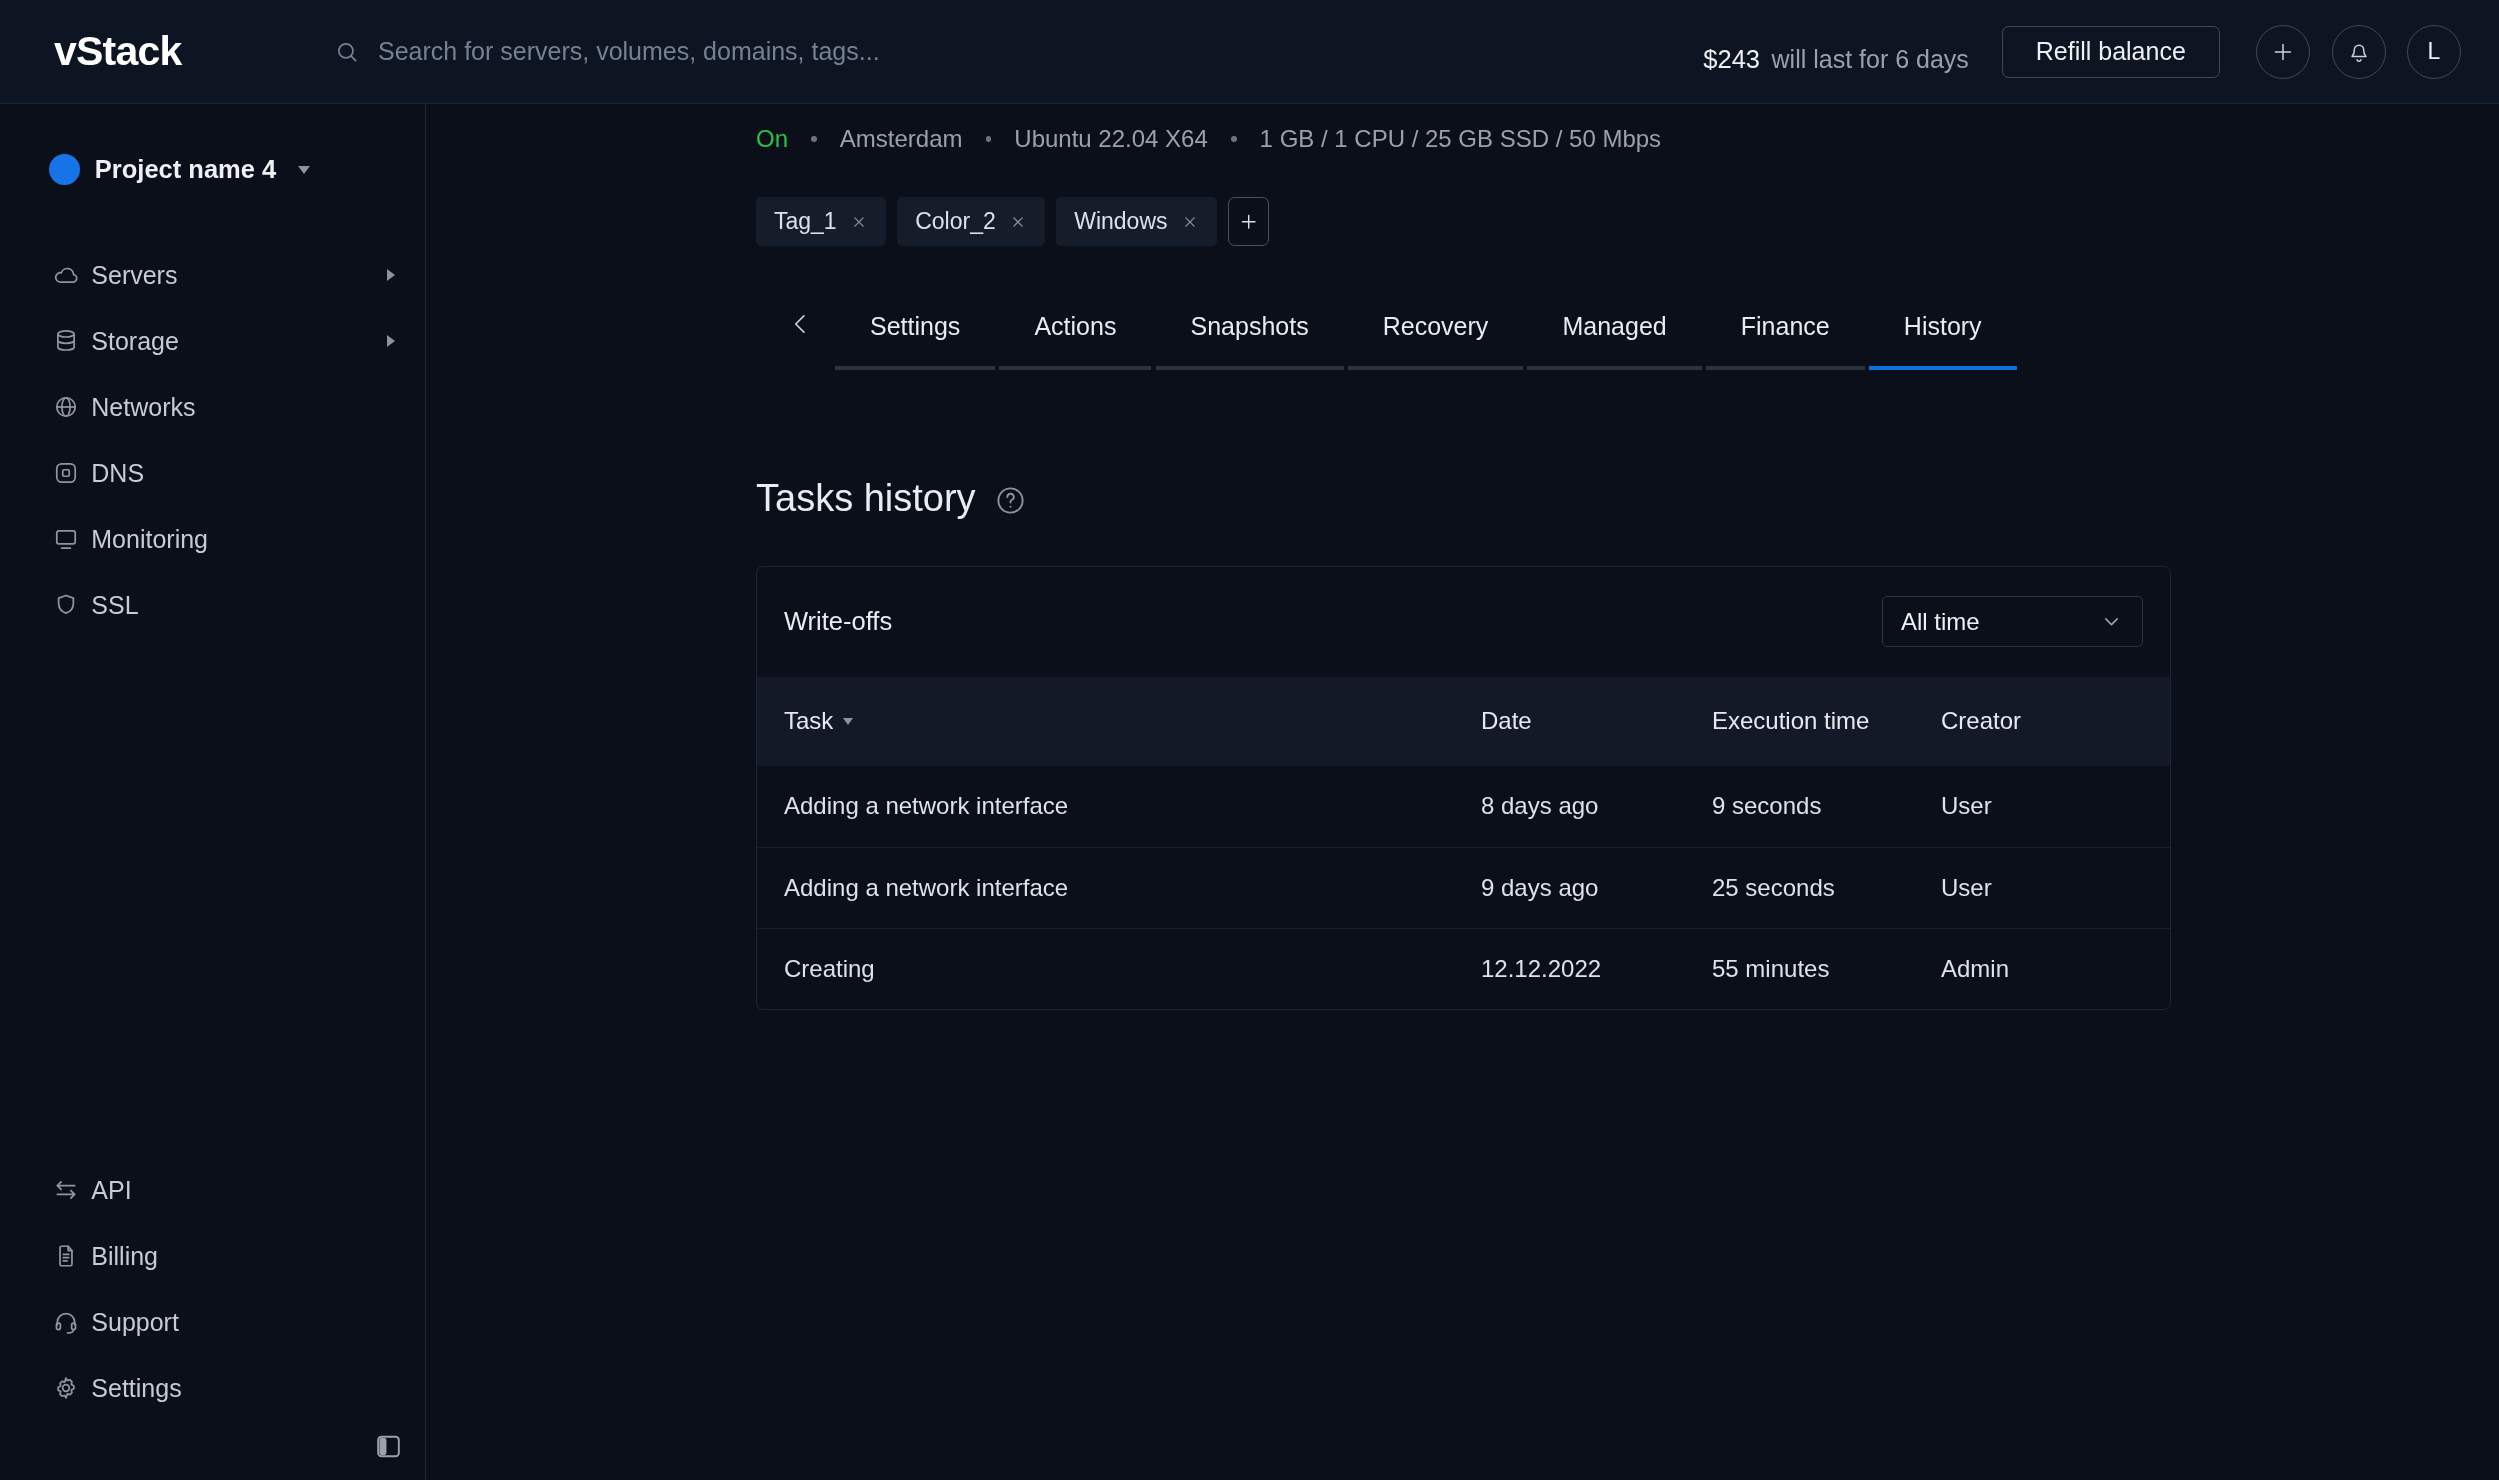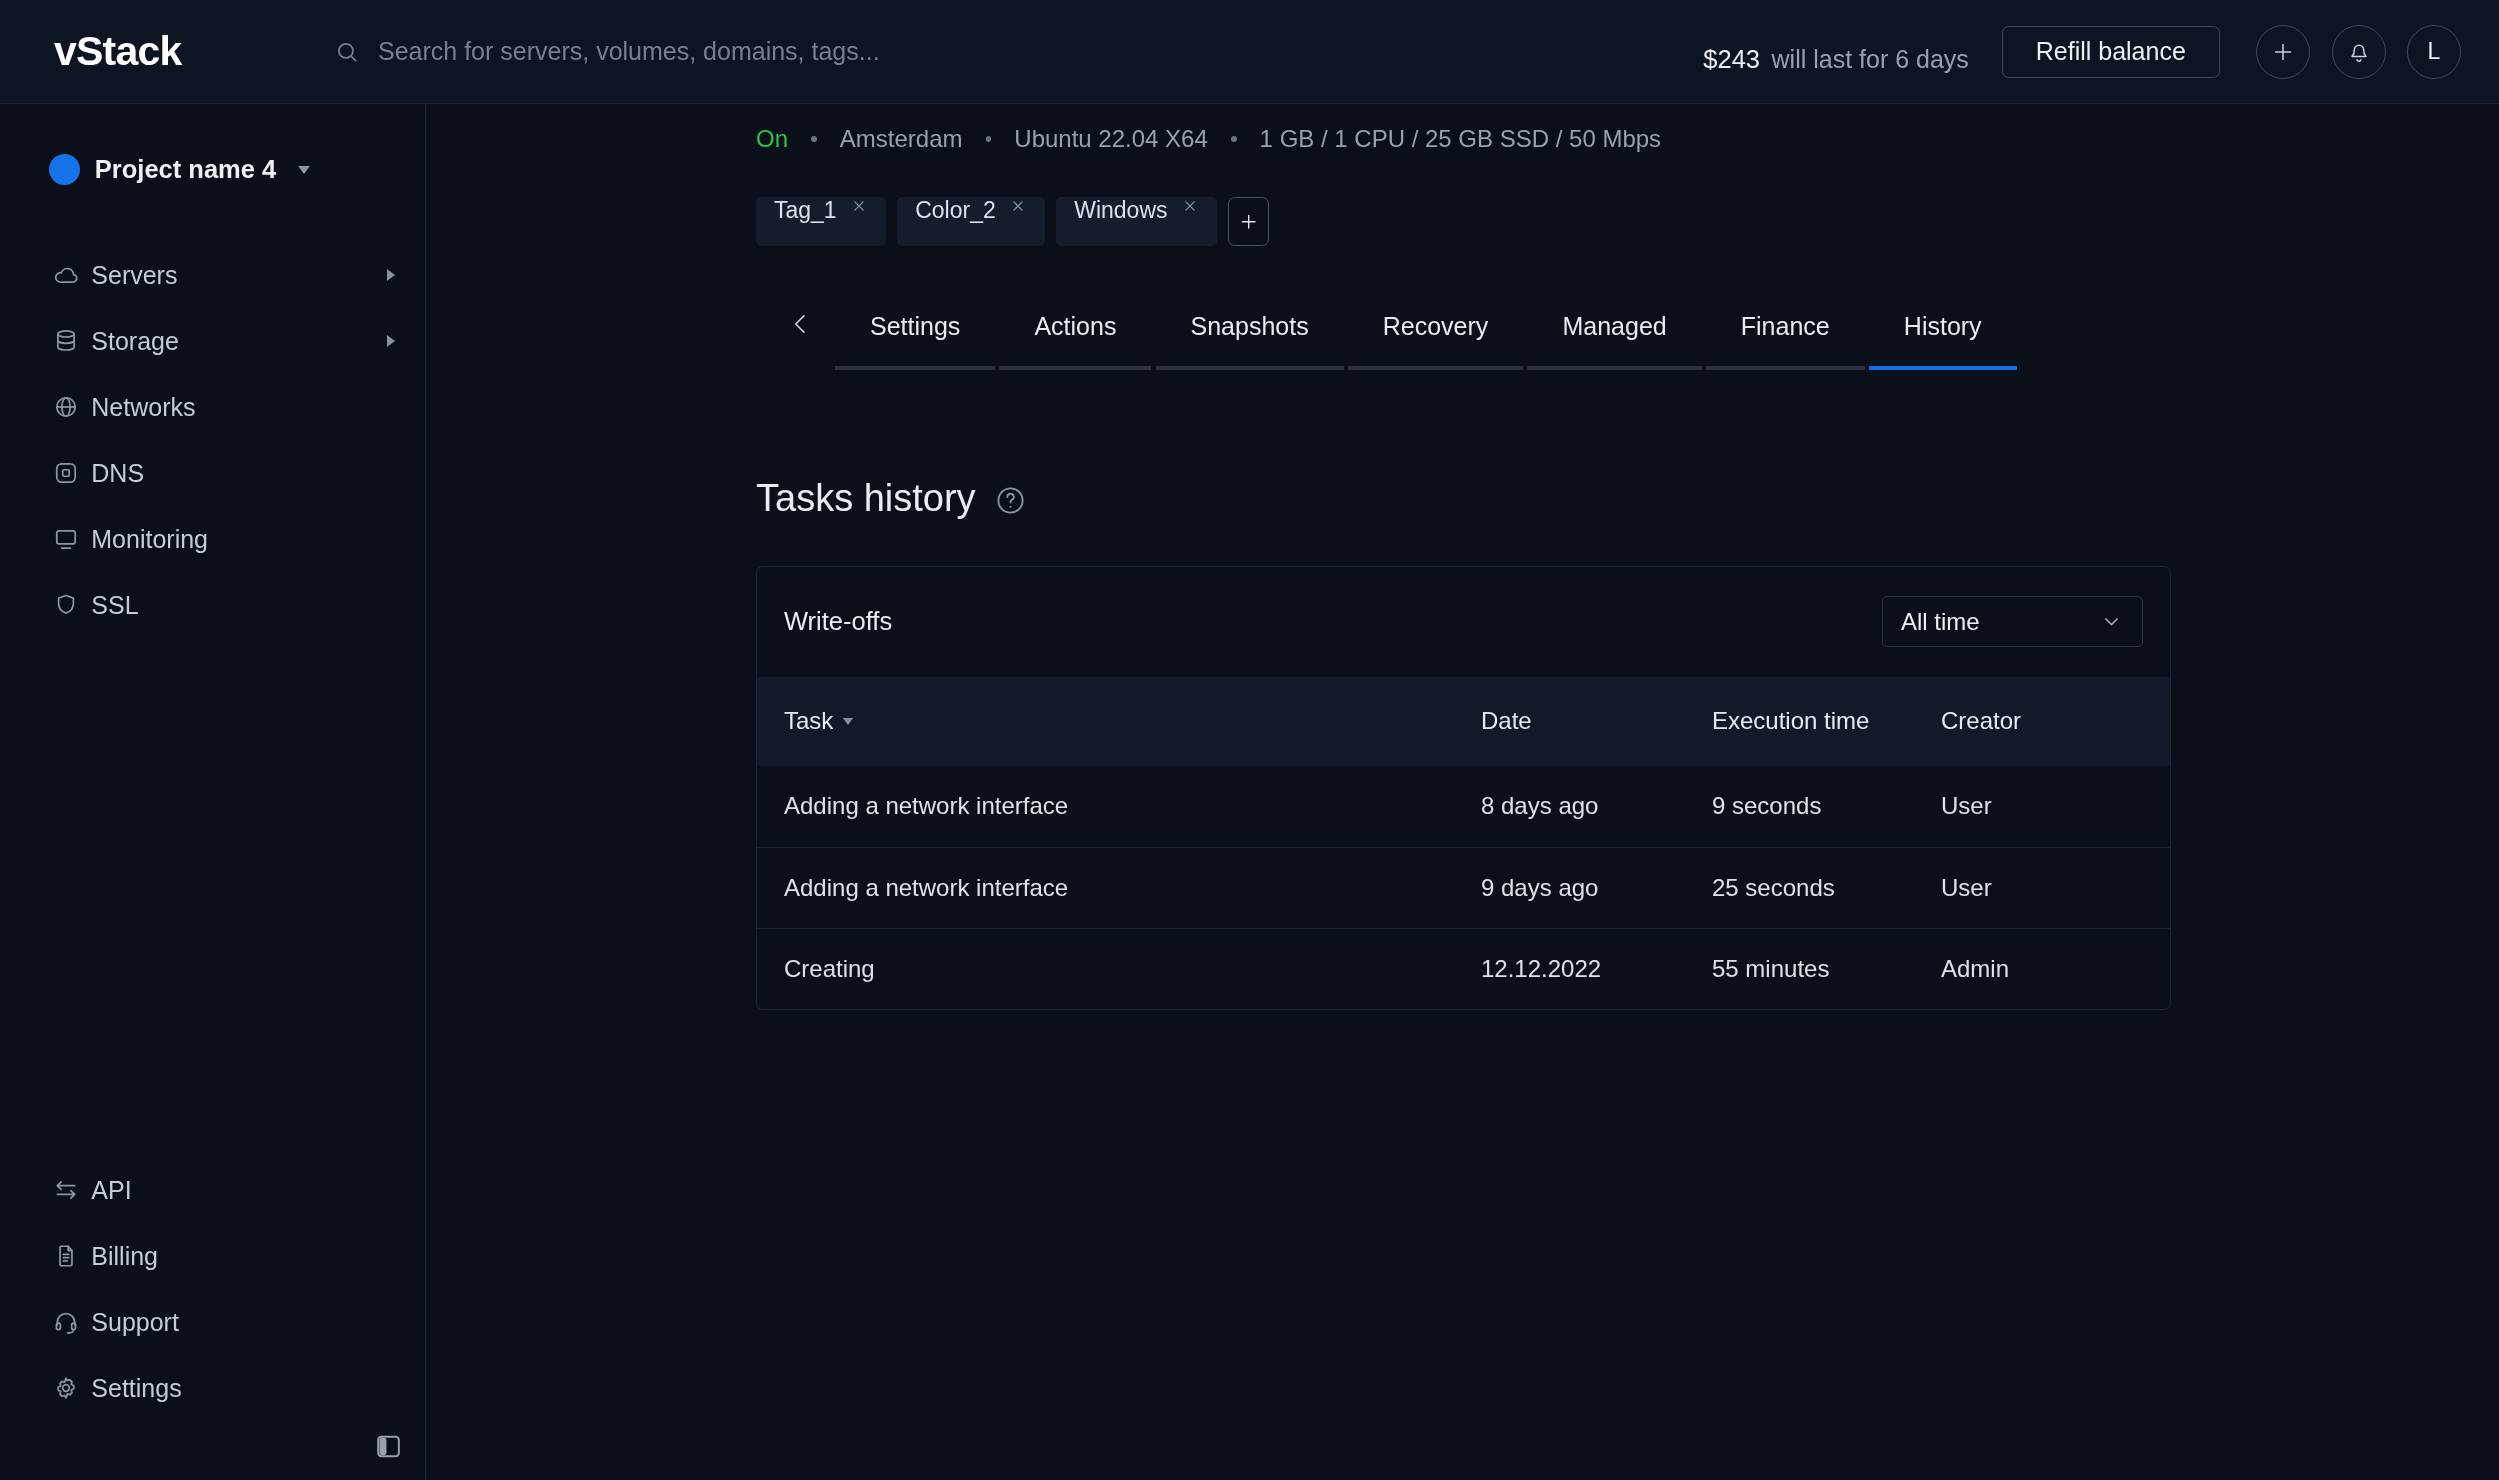--- a/index.html
+++ b/index.html
@@ -47,21 +47,21 @@
   .main{flex:1;overflow:hidden;}
   .content{margin-left:330px;width:1415px;}
   .head-row{margin-top:112px;display:flex;align-items:center;justify-content:space-between;}
   .title{font-size:48px;font-weight:500;color:#f2f4f7;}
   .web-console{height:62px;padding:0 33px;}
   .status-row{margin-top:21.4px;display:flex;align-items:center;gap:23px;font-size:24px;}
   .st-on{color:var(--green);}
   .st-item{color:var(--txt-dim);}
   .dot-sep{width:5.8px;height:5.8px;border-radius:50%;background:#6b7380;}
   .tags-row{margin-top:44px;display:flex;align-items:center;gap:11.5px;}
-  .chip{height:49px;display:flex;gap:13px;background:var(--chip);
+  .chip{height:49px;display:flex;align-items:center;gap:13px;background:var(--chip);
     border-radius:5px;padding:0 18px;font-size:23px;color:#dde1e8;}
   .chip .x{color:#8b93a0;cursor:pointer;display:flex;}
   .add-tag{width:41px;height:49px;border:1.2px solid #4a5160;border-radius:6.6px;background:transparent;
     color:#dde1e8;display:flex;align-items:center;justify-content:center;cursor:pointer;}
   .tabs-row{margin-top:62px;display:flex;align-items:flex-start;}
   .tabs-back{color:#cbd1da;margin:1.6px 20px 0 31px;cursor:pointer;}
   .tabs{display:flex;gap:4.1px;}
   .tab{padding:3.3px 35px 25px;font-size:25px;color:#e8ebf0;border-bottom:4.1px solid var(--tab-line);cursor:pointer;}
   .tab.active{border-bottom-color:var(--blue);}
   .section-head{margin-top:107px;display:flex;align-items:center;gap:18px;}

